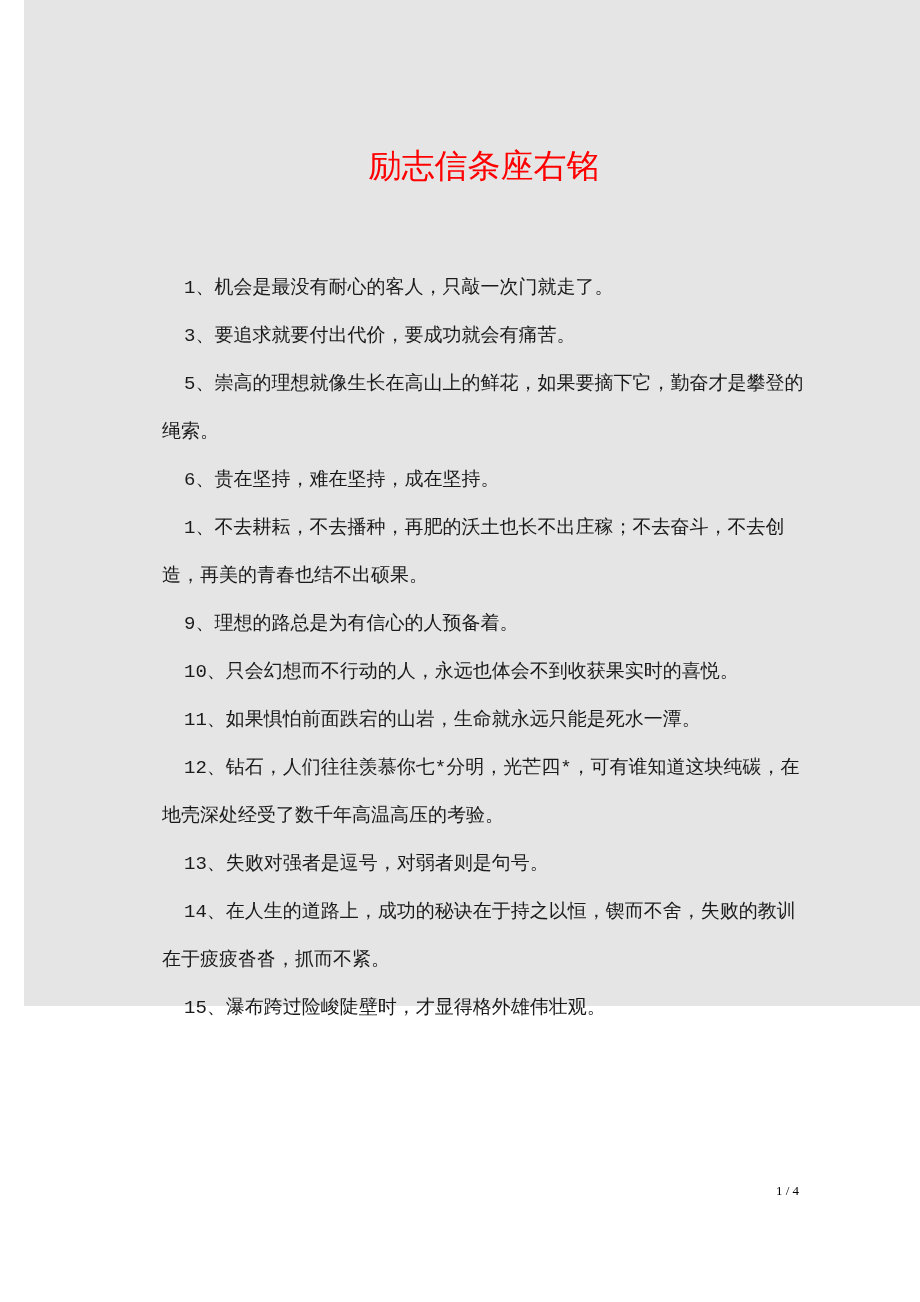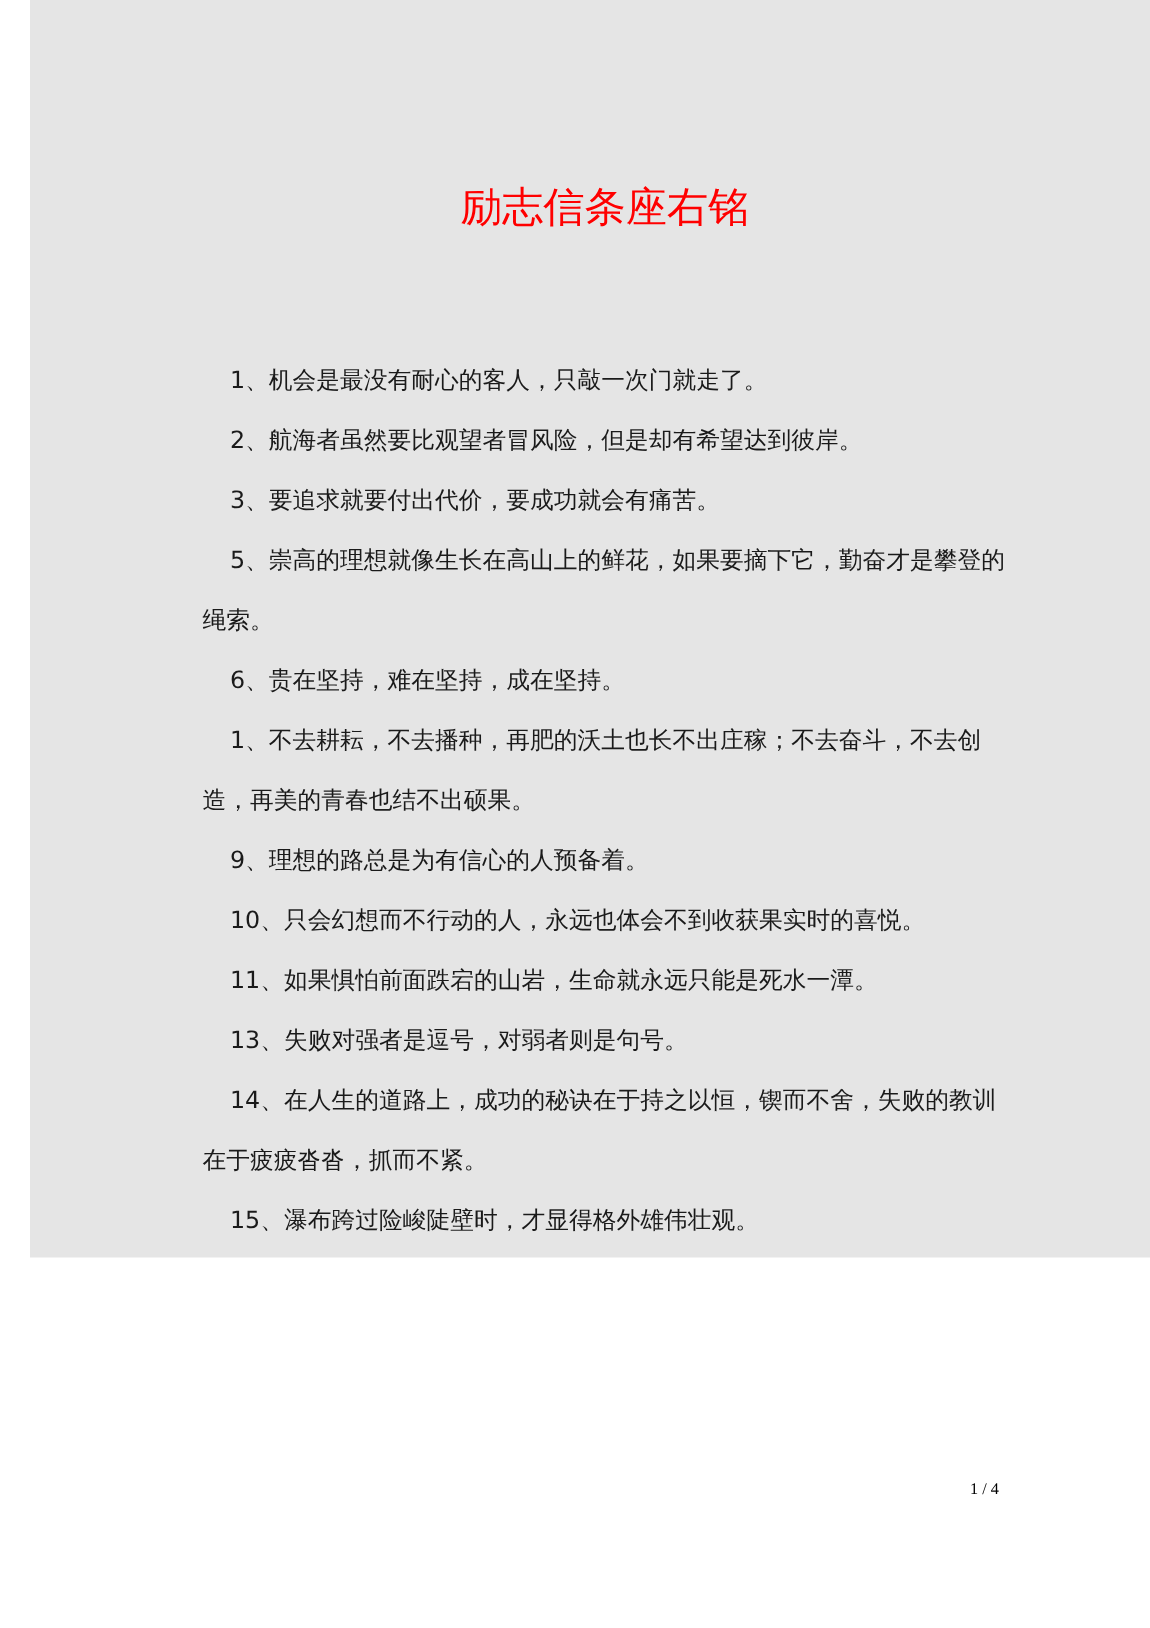--- a/index.html
+++ b/index.html
@@ -1,40 +1,40 @@
 <!DOCTYPE html>
 <html><head>
 <meta charset="utf-8">
 <style>
   html, body { margin: 0; padding: 0; background: #ffffff; }
   body { width: 920px; height: 1302px; position: relative; overflow: hidden;
          font-family: "DejaVu Sans", "Liberation Sans", sans-serif; color: #1a1a1a; }
   .page { position: absolute; left: 0; top: 0; width: 920px; height: 1006px; background: #e5e5e5; margin-left: 24px; }
   .title { position: absolute; left: 0; top: 142px; width: 920px; text-align: center;
            font-size: 33px; color: #ff0000; letter-spacing: 0px; line-height: 48px; }
-  .body { position: absolute; left: 138px; top: 280px; width: 650px; }
+  .body { position: absolute; left: 138px; top: 264px; width: 650px; font-family: Liberation Mono, monospace; }
   .para { font-size: 19px; line-height: 48px; text-indent: 22px; margin: 0; white-space: normal; }
   .page-num { position: absolute; left: 752px; top: 1183px; font-size: 13px; font-weight: normal;
               font-family: "Liberation Serif", "DejaVu Serif", serif; color: #000; }
 </style>
 </head>
 <body>
 
 <div class="page">
   <div class="title">励志信条座右铭</div>
 
   <div class="body">
     <p class="para">1、机会是最没有耐心的客人，只敲一次门就走了。</p>
-    <p class="para">2、航海者虽然要比观望者冒风险，但是却有希望达到彼岸。</p>
     <p class="para">3、要追求就要付出代价，要成功就会有痛苦。</p>
     <p class="para">5、崇高的理想就像生长在高山上的鲜花，如果要摘下它，勤奋才是攀登的绳索。</p>
     <p class="para">6、贵在坚持，难在坚持，成在坚持。</p>
     <p class="para">1、不去耕耘，不去播种，再肥的沃土也长不出庄稼；不去奋斗，不去创造，再美的青春也结不出硕果。</p>
     <p class="para">9、理想的路总是为有信心的人预备着。</p>
     <p class="para">10、只会幻想而不行动的人，永远也体会不到收获果实时的喜悦。</p>
     <p class="para">11、如果惧怕前面跌宕的山岩，生命就永远只能是死水一潭。</p>
+    <p class="para">12、钻石，人们往往羡慕你七*分明，光芒四*，可有谁知道这块纯碳，在地壳深处经受了数千年高温高压的考验。</p>
     <p class="para">13、失败对强者是逗号，对弱者则是句号。</p>
     <p class="para">14、在人生的道路上，成功的秘诀在于持之以恒，锲而不舍，失败的教训在于疲疲沓沓，抓而不紧。</p>
     <p class="para">15、瀑布跨过险峻陡壁时，才显得格外雄伟壮观。</p>
   </div>
 
   <div class="page-num">1 / 4</div>
 </div>
 
 </body></html>

